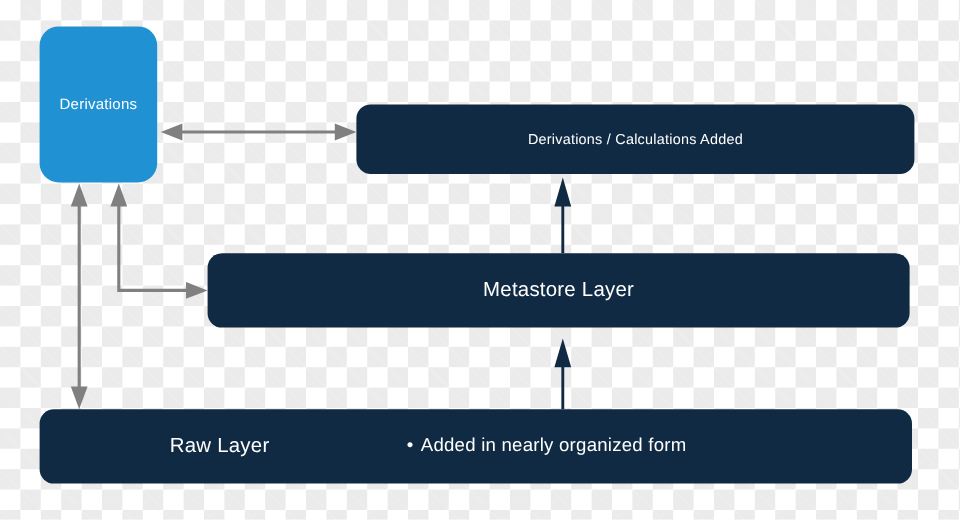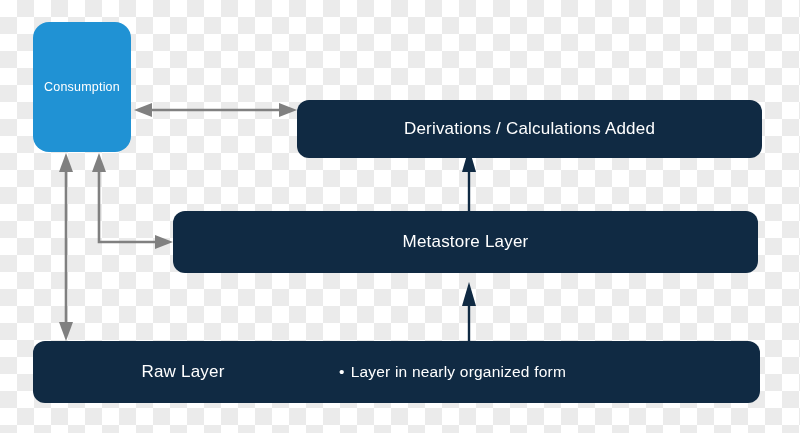--- a/index.html
+++ b/index.html
@@ -55,22 +55,21 @@
     width: 98px;
     height: 130px;
     font-size: 12.5px;
   }
 
   #node-derivations {
     left: 297px;
     top: 87px;
     width: 465px;
     height: 58px;
-    font-size: 17px;
-    margin-top: 13px;
+    font-size: 12px;
   }
 
   #node-metastore {
     left: 173px;
     top: 211px;
     width: 585px;
     height: 62px;
     font-size: 17px;
   }
 
@@ -153,35 +152,35 @@
       <polygon points="469,148 462,172 476,172" fill="#102a43"></polygon>
     </g>
 
     <g>
       <line x1="469" y1="341" x2="469" y2="300" stroke="#102a43" stroke-width="2.4"></line>
       <polygon points="469,282 462,306 476,306" fill="#102a43"></polygon>
     </g>
   </svg>
 
   <div class="node node-blue" id="node-consumption">
-    <span>Consumption</span>
+    <span>Derivations</span>
   </div>
 
   <div class="node node-dark" id="node-derivations">
     <span>Derivations / Calculations Added</span>
   </div>
 
   <div class="node node-dark" id="node-metastore">
     <span>Metastore Layer</span>
   </div>
 
   <div class="node node-dark" id="node-rawlayer">
     <div class="rawlayer-inner">
       <div id="rawlayer-title">Raw Layer</div>
       <div id="rawlayer-bullets">
         <div class="bullet-row">
-          <span class="bullet-dot">•</span><span>Layer in nearly organized form</span>
+          <span class="bullet-dot">•</span><span>Added in nearly organized form</span>
         </div>
       </div>
     </div>
   </div>
 
 </div>
 
 </body></html>

